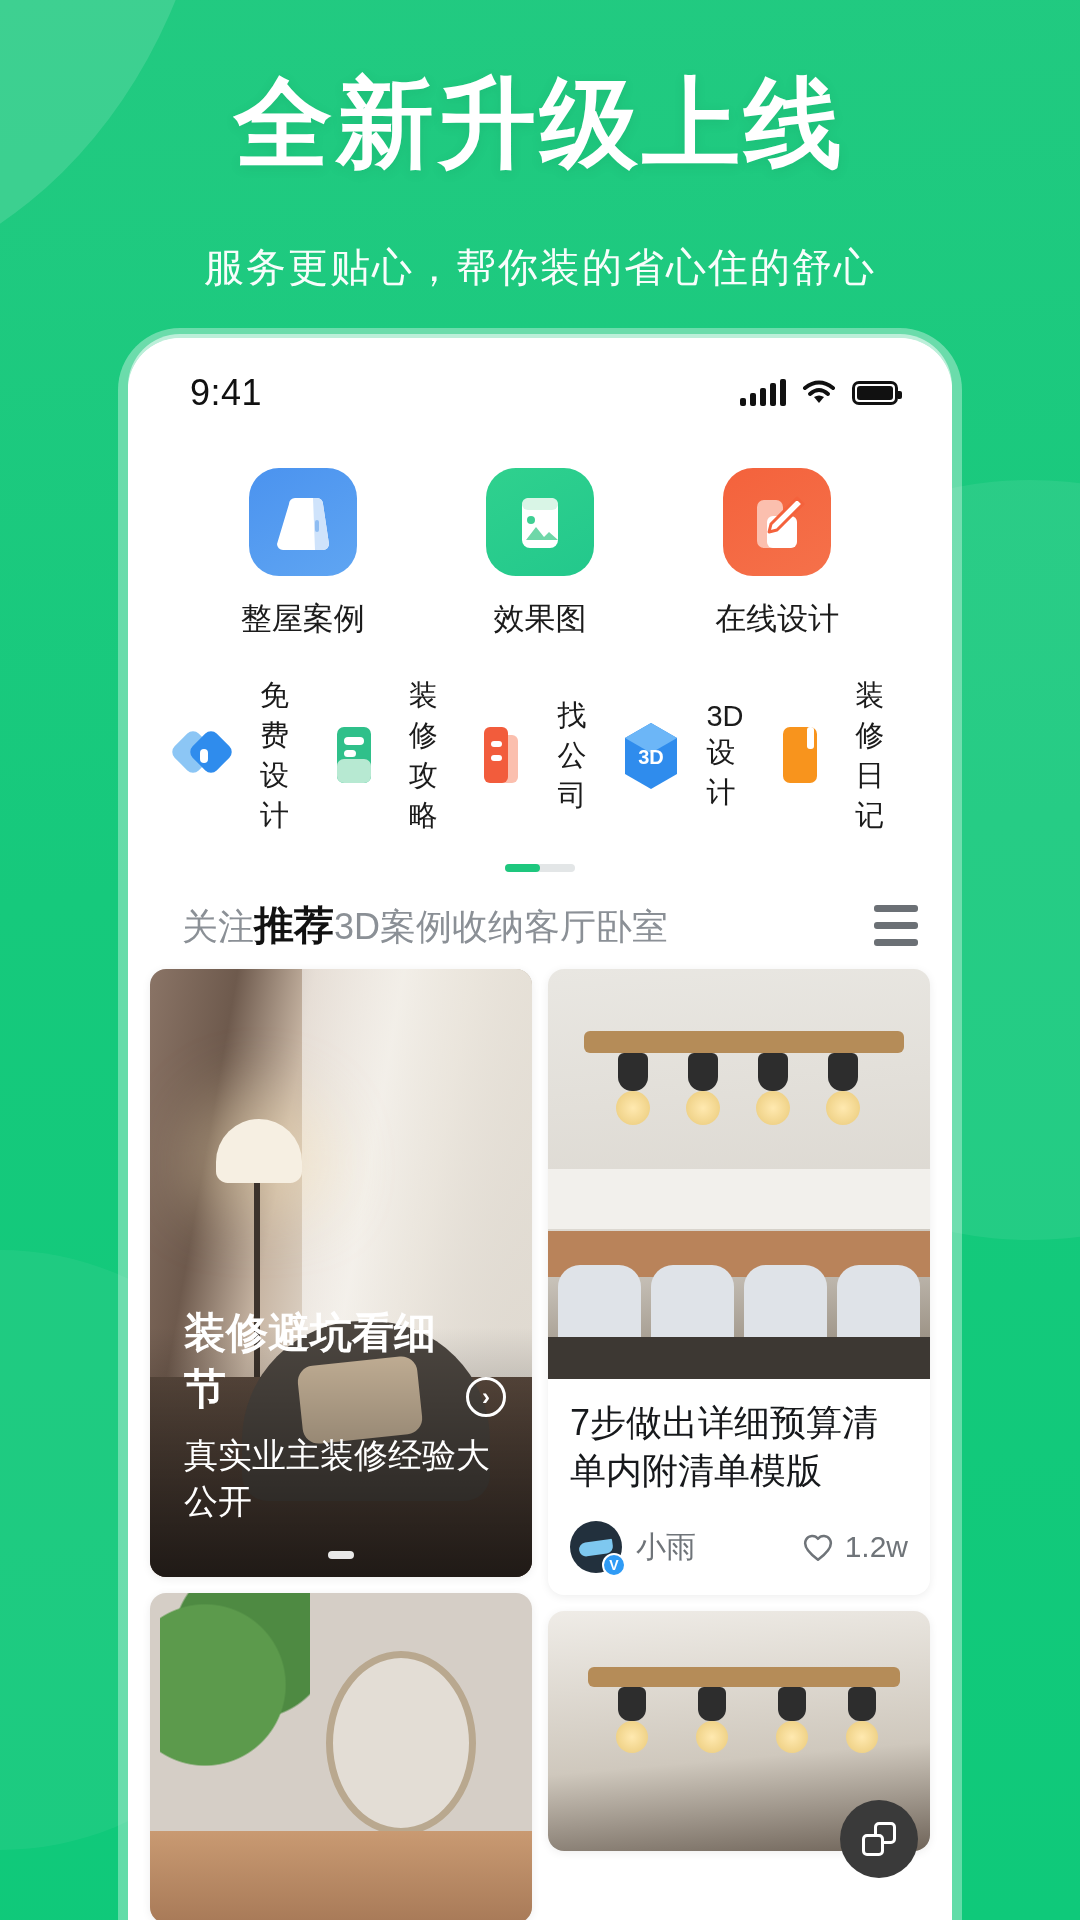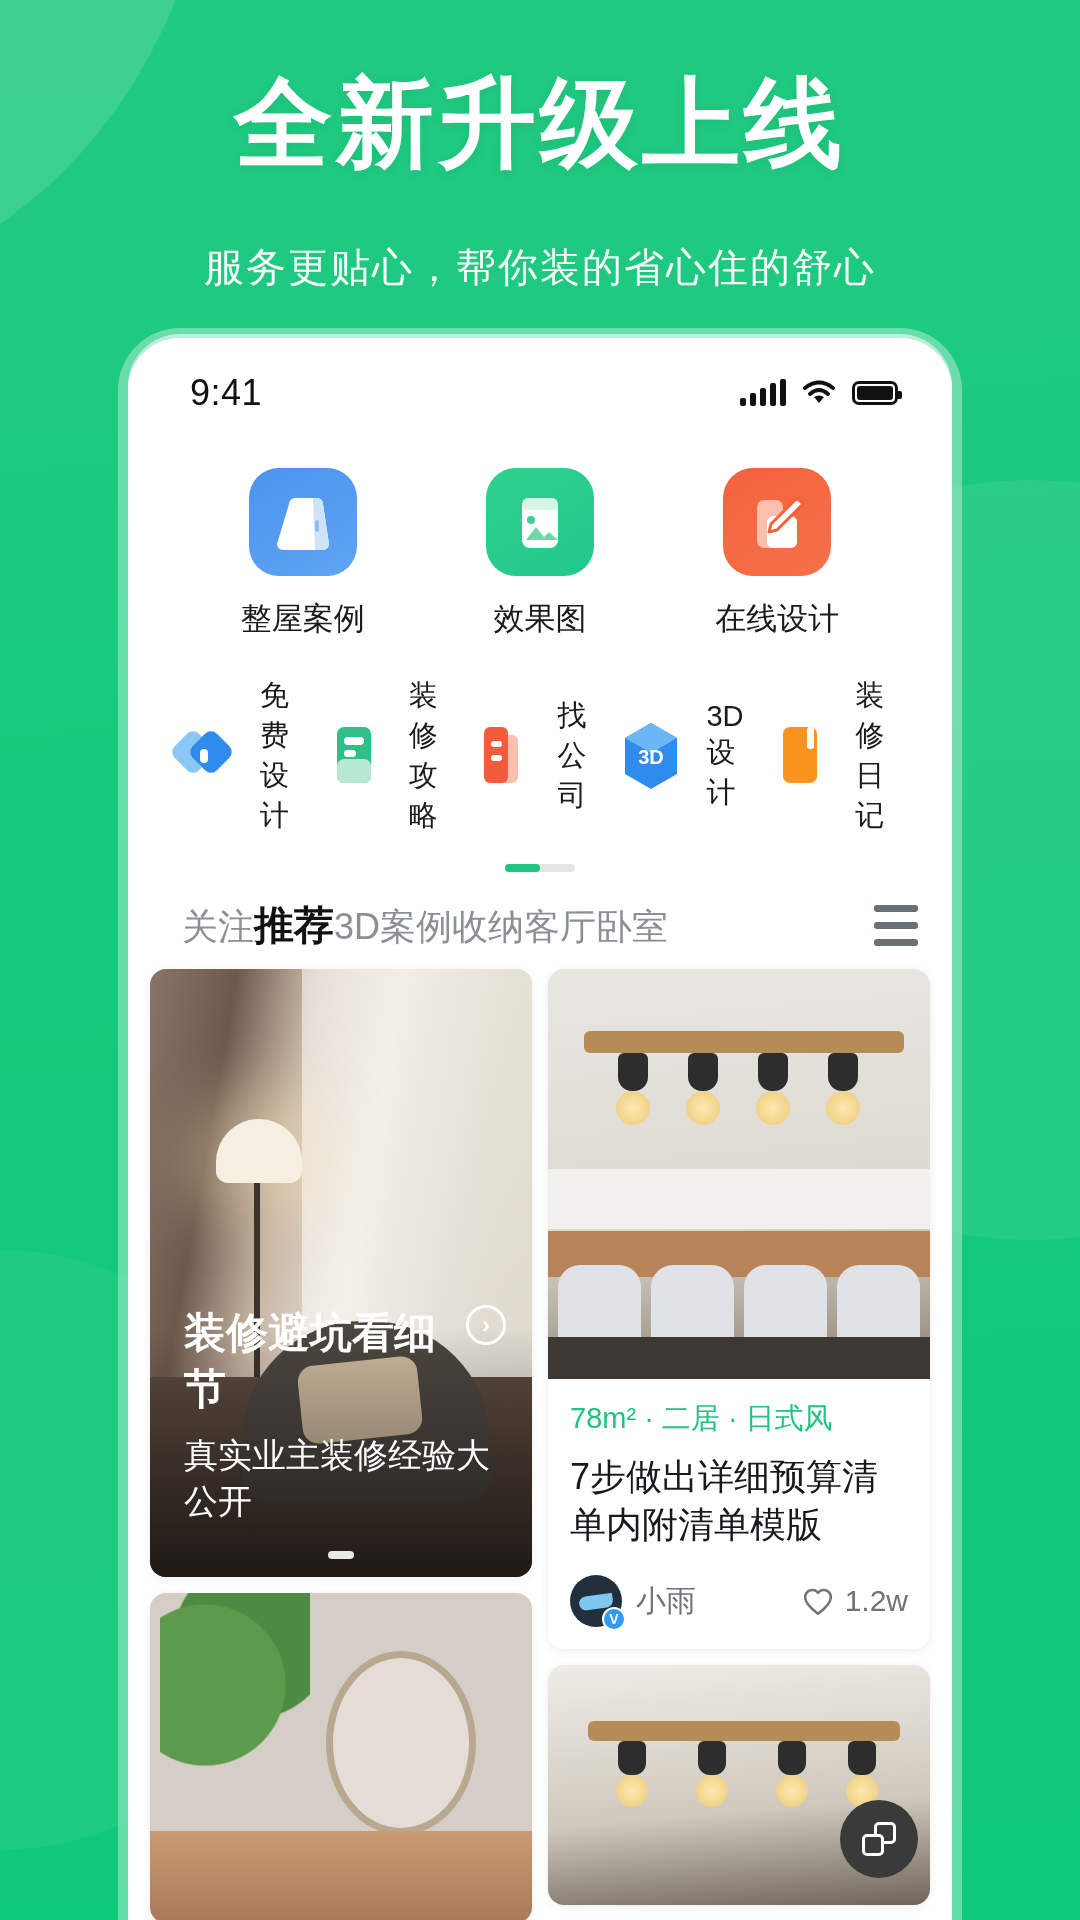--- a/index.html
+++ b/index.html
@@ -111,21 +111,21 @@
   }
   #hero-photo .lamp{ position:absolute; left:66px; top:150px; width:86px; height:64px; background:#f6efe2; border-radius:44px 44px 12px 12px; box-shadow:0 0 60px 30px rgba(255,236,190,.35); }
   #hero-photo .lamp-stem{ position:absolute; left:104px; top:214px; width:6px; height:210px; background:#3c332c; }
   #hero-photo .chair{ position:absolute; left:92px; top:352px; width:248px; height:180px; background:#4c4640; border-radius:120px 120px 26px 26px; }
   #hero-photo .pillow{ position:absolute; left:150px; top:392px; width:120px; height:78px; background:#cbb79c; border-radius:16px; transform:rotate(-6deg); }
   #hero-photo .curtain{ position:absolute; right:0; top:0; width:230px; height:470px; background:linear-gradient(90deg,rgba(255,255,255,.55),rgba(240,236,228,.85)); }
   #hero-photo .floor{ position:absolute; left:0; right:0; bottom:0; height:200px; background:linear-gradient(180deg,#5b4a3e,#463931); }
   #hero-overlay{ position:absolute; left:0; right:0; bottom:0; height:250px;
     background:linear-gradient(180deg,rgba(0,0,0,0),rgba(0,0,0,.55)); }
   #hero-texts{ position:absolute; left:34px; right:26px; bottom:52px; }
-  #hero-title{ color:#fff; font-size:42px; font-weight:bold; display:flex; align-items:flex-start; gap:14px; }
+  #hero-title{ color:#fff; font-size:42px; font-weight:bold; display:flex; align-items:flex-end; gap:14px; }
   #hero-chevron{ width:40px; height:40px; border-radius:50%; border:3px solid #fff; display:flex; align-items:center; justify-content:center; font-size:24px; flex:none; }
   #hero-sub{ color:#fff; font-size:34px; margin-top:16px; }
   #hero-dot{ position:absolute; left:50%; transform:translateX(-50%); bottom:18px; width:26px; height:8px; background:rgba(255,255,255,.9); border-radius:4px; }
 
   
   #left-card-2{ height:330px; }
   #left2-photo{ position:absolute; inset:0; background:linear-gradient(160deg,#cfc7bd 0%,#ded7ce 40%,#b9ада9 100%); }
   #left2-photo .wall{ position:absolute; inset:0; background:#d5cec6; }
   #left2-photo .mirror{ position:absolute; left:46%; top:58px; width:150px; height:184px; border:7px solid #b9a88f; border-radius:50%; background:#e3ddd5; }
   #left2-photo .plant{ position:absolute; left:10px; top:0; width:150px; height:230px; background:radial-gradient(circle at 30% 40%,#5c9a4c 0 46%,transparent 47%),radial-gradient(circle at 62% 20%,#4e8a42 0 38%,transparent 39%); }
@@ -377,21 +377,20 @@
           <div class="table"></div>
           <div class="chairs">
                 <i></i>
                 <i></i>
                 <i></i>
                 <i></i>
               </div>
           <div class="dkfloor"></div>
         </div>
         <div class="card-body">
-          <div class="meta">78m² · 二居 · 日式风</div>
           <div class="card-title">7步做出详细预算清单内附清单模版</div>
           <div class="card-foot">
             <div class="author">
               <span class="avatar">
                 <span class="fish"></span>
                 <span class="vbadge">V</span>
               </span>
               <span class="author-name">小雨</span>
             </div>
             <div class="likes">

